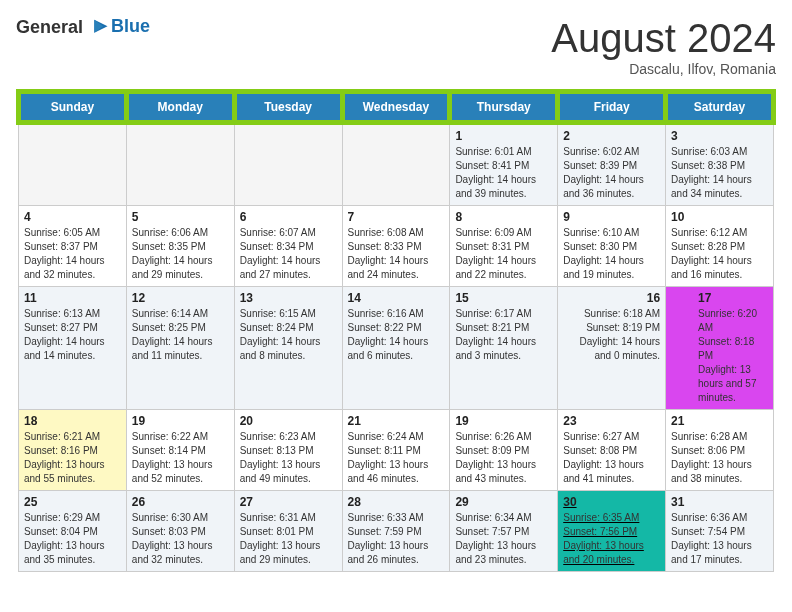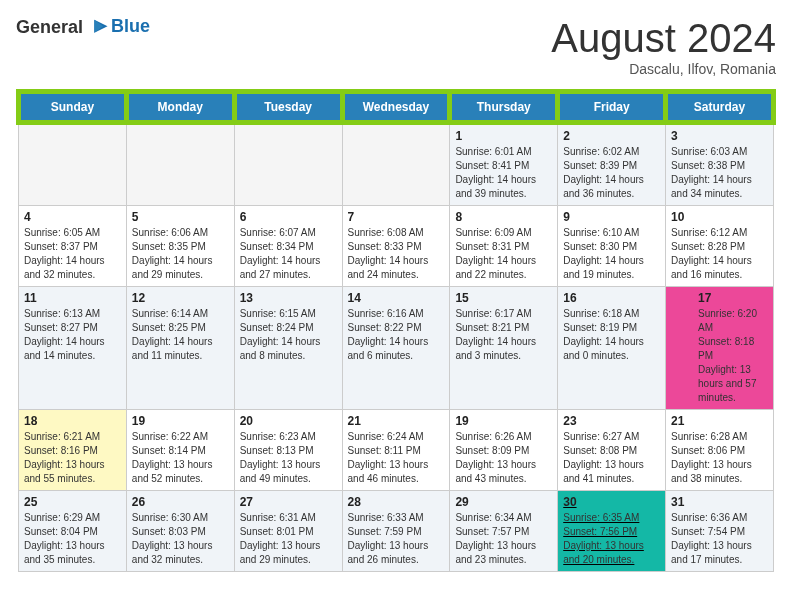--- a/index.html
+++ b/index.html
@@ -183,25 +183,25 @@
           <div class="day-info">Sunrise: 6:15 AM<br>Sunset: 8:24 PM<br>Daylight: 14 hours and 8 minutes.</div>
         </td>
         <td style="background: rgb(240, 244, 248);">
           <div class="day-num">14</div>
           <div class="day-info">Sunrise: 6:16 AM<br>Sunset: 8:22 PM<br>Daylight: 14 hours and 6 minutes.</div>
         </td>
         <td style="background: rgb(240, 244, 248);">
           <div class="day-num">15</div>
           <div class="day-info">Sunrise: 6:17 AM<br>Sunset: 8:21 PM<br>Daylight: 14 hours and 3 minutes.</div>
         </td>
-        <td style="background: rgb(240, 244, 248);">
+        <td style="background: rgb(240, 244, 248); text-align: right;">
           <div class="day-num">16</div>
           <div class="day-info">Sunrise: 6:18 AM<br>Sunset: 8:19 PM<br>Daylight: 14 hours and 0 minutes.</div>
         </td>
-        <td style="background: #ec4899; padding-left: 32px;">
+        <td style="background: #d946ef; padding-left: 32px;">
           <div class="day-num">17</div>
           <div class="day-info">Sunrise: 6:20 AM<br>Sunset: 8:18 PM<br>Daylight: 13 hours and 57 minutes.</div>
         </td>
       </tr>
       <tr>
         <td style="background: #fef9c3;">
           <div class="day-num">18</div>
           <div class="day-info">Sunrise: 6:21 AM<br>Sunset: 8:16 PM<br>Daylight: 13 hours and 55 minutes.</div>
         </td>
         <td style="background: rgb(255, 255, 255);">

